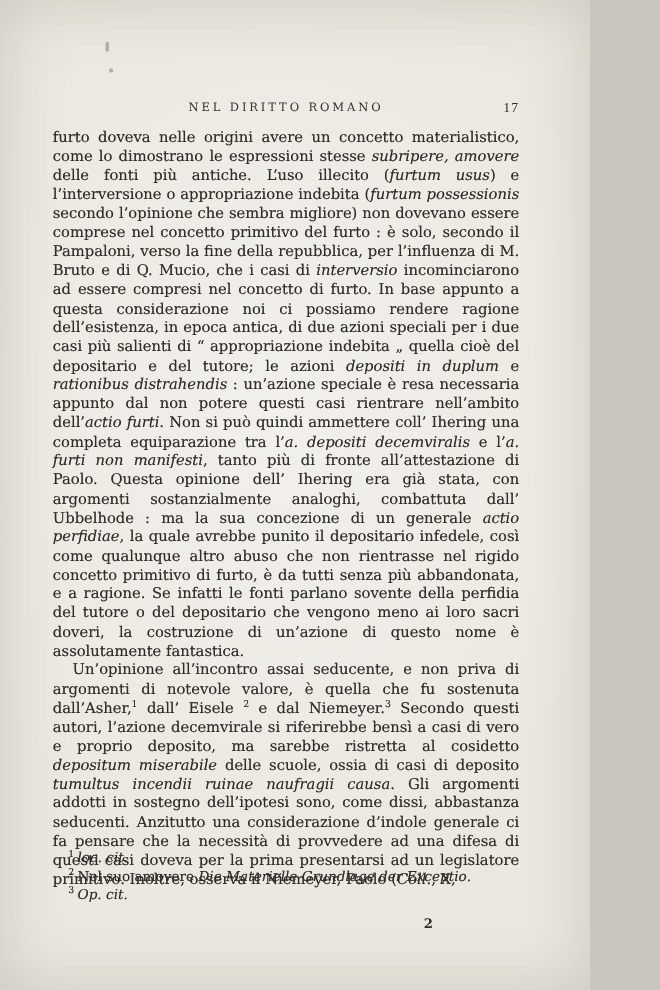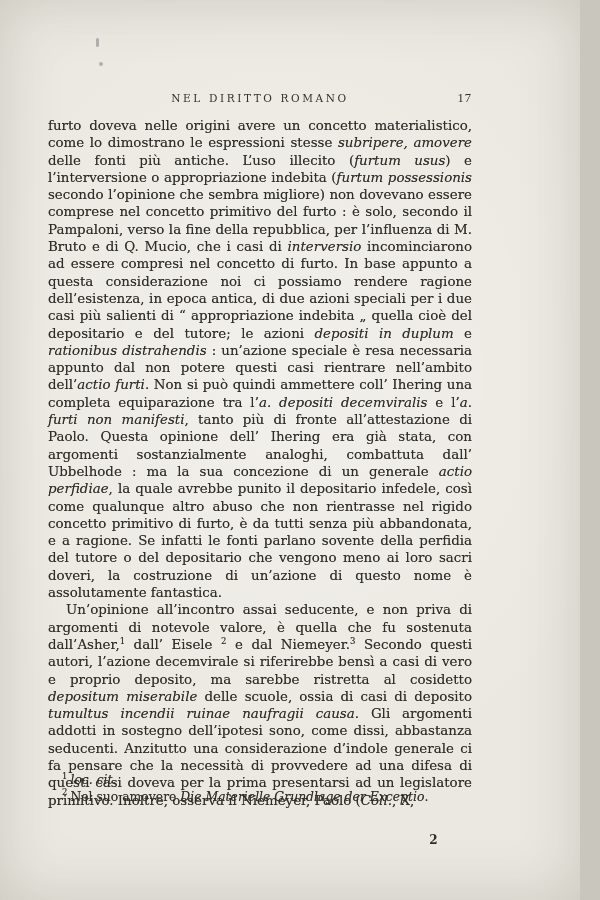--- a/index.html
+++ b/index.html
@@ -3,21 +3,21 @@
 <meta charset="utf-8">
 <style>
   html, body {
     margin: 0; padding: 0;
     width: 600px; height: 900px;
     background: #c9c6be;
     font-family: "DejaVu Serif", "Liberation Serif", serif;
   }
   .page {
     position: relative;
-    width: 580px; height: 900px;
+    width: 536px; height: 900px;
     overflow: hidden;
     color: #2f2d29;
     background:
       radial-gradient(ellipse 90% 70% at 48% 42%, rgba(255,255,255,0.35), rgba(255,255,255,0) 70%),
       radial-gradient(ellipse 140% 120% at 50% 48%, #ebe8e1 55%, #e3e0d8 80%, #d5d2c9 98%),
       #e6e3db;
   }
   
   .page::after {
     content: "";
@@ -99,17 +99,18 @@
   </div>
 
   <div class="text-block" id="paragraphs">
       <p class="para"><span>furto doveva nelle origini avere un concetto materialistico, come lo dimostrano le espressioni stesse </span><i>subripere, amovere</i><span> delle fonti più antiche. L’uso illecito (</span><i>furtum usus</i><span>) e l’interversione o appropriazione indebita (</span><i>furtum possessionis</i><span> secondo l’opinione che sembra migliore) non dovevano essere comprese nel concetto primitivo del furto : è solo, secondo il Pampaloni, verso la fine della repubblica, per l’influenza di M. Bruto e di Q. Mucio, che i casi di </span><i>interversio</i><span> incominciarono ad essere compresi nel concetto di furto. In base appunto a questa considerazione noi ci possiamo rendere ragione dell’esistenza, in epoca antica, di due azioni speciali per i due casi più salienti di “ appropriazione indebita „ quella cioè del depositario e del tutore; le azioni </span><i>depositi in duplum</i><span> e </span><i>rationibus distrahendis</i><span> : un’azione speciale è resa necessaria appunto dal non potere questi casi rientrare nell’ambito dell’</span><i>actio furti</i><span>. Non si può quindi ammettere coll’ Ihering una completa equiparazione tra l’</span><i>a. depositi decemviralis</i><span> e l’</span><i>a. furti non manifesti</i><span>, tanto più di fronte all’attestazione di Paolo. Questa opinione dell’ Ihering era già stata, con argomenti sostanzialmente analoghi, combattuta dall’ Ubbelhode : ma la sua concezione di un generale </span><i>actio perfidiae</i><span>, la quale avrebbe punito il depositario infedele, così come qualunque altro abuso che non rientrasse nel rigido concetto primitivo di furto, è da tutti senza più abbandonata, e a ragione. Se infatti le fonti parlano sovente della perfidia del tutore o del depositario che vengono meno ai loro sacri doveri, la costruzione di un’azione di questo nome è assolutamente fantastica.</span></p>
       <p class="para indent"><span>Un’opinione all’incontro assai seducente, e non priva di argomenti di notevole valore, è quella che fu sostenuta dall’Asher,</span><sup class="fn-ref">1</sup><span> dall’ Eisele </span><sup class="fn-ref">2</sup><span> e dal Niemeyer.</span><sup class="fn-ref">3</sup><span> Secondo questi autori, l’azione decemvirale si riferirebbe bensì a casi di vero e proprio deposito, ma sarebbe ristretta al cosidetto </span><i>depositum miserabile</i><span> delle scuole, ossia di casi di deposito </span><i>tumultus incendii ruinae naufragii causa</i><span>. Gli argomenti addotti in sostegno dell’ipotesi sono, come dissi, abbastanza seducenti. Anzitutto una considerazione d’indole generale ci fa pensare che la necessità di provvedere ad una difesa di questi casi doveva per la prima presentarsi ad un legislatore primitivo. Inoltre, osserva il Niemeyer, Paolo (</span><i>Coll.</i><span>, X,</span></p>
     </div>
 
   <div class="footnotes" id="footnotes">
       <div class="footnote"><sup class="fn-marker">1</sup><i>loc. cit.</i></div>
       <div class="footnote"><sup class="fn-marker">2</sup><span>Nel suo amovere </span><i>Die Materielle Grundlage der Exceptio</i><span>.</span></div>
+      <div class="footnote"><sup class="fn-marker">3</sup><i>Op. cit.</i></div>
     </div>
 
   <div class="signature">2</div>
 
 </div>
 
 </body></html>

